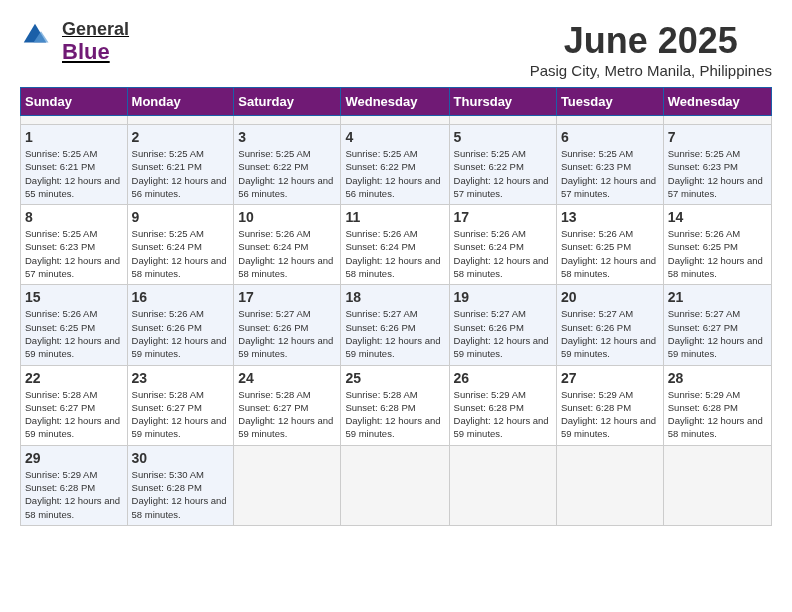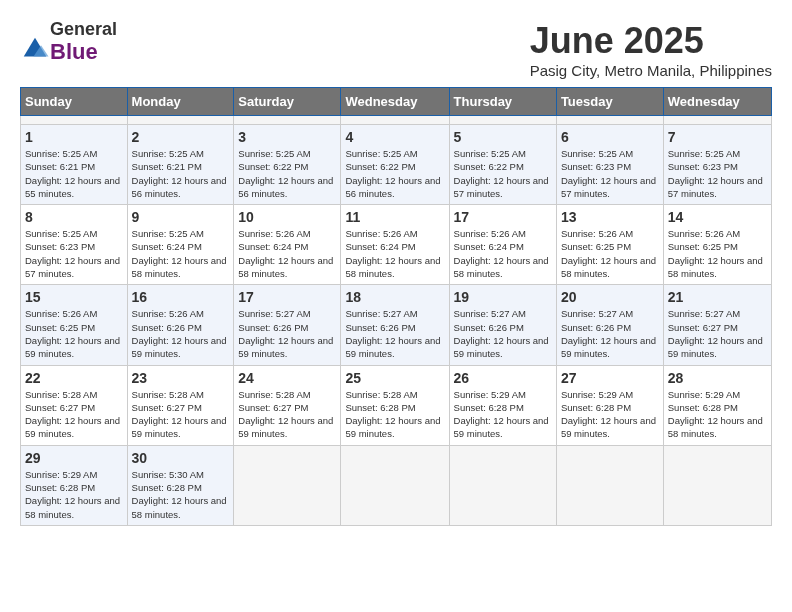--- a/index.html
+++ b/index.html
@@ -11,51 +11,52 @@
       padding: 20px;
     }
     .header-area {
       display: flex;
       justify-content: space-between;
       align-items: flex-start;
       margin-bottom: 8px;
     }
     .logo {
       display: flex;
-      align-items: flex-end;
-      gap: 0;
+      align-items: flex-start;
+      gap: 12px;
+      text-decoration: underline;
     }
     .logo-text {
       display: flex;
       flex-direction: column;
       line-height: 1.1;
     }
     .logo-icon {
       width: 30px;
       height: 30px;
     }
     .title-area {
-      text-align: left;
+      text-align: center;
     }
     .month-title {
       font-size: 36px;
       font-weight: bold;
       color: #333;
     }
     .location-title {
       font-size: 15px;
       color: #333;
     }
     .calendar-table {
       width: 100%;
       border-collapse: collapse;
       font-size: 10px;
     }
     .calendar-table thead tr th {
-      background: #737373;
+      background: #701a75;
       color: #fff;
       padding: 6px 4px;
       text-align: left;
       font-size: 13px;
       font-weight: bold;
       border: 1px solid #1a5fa8;
     }
     .calendar-table tbody tr td {
       border: 1px solid #ccc;
       vertical-align: top;

